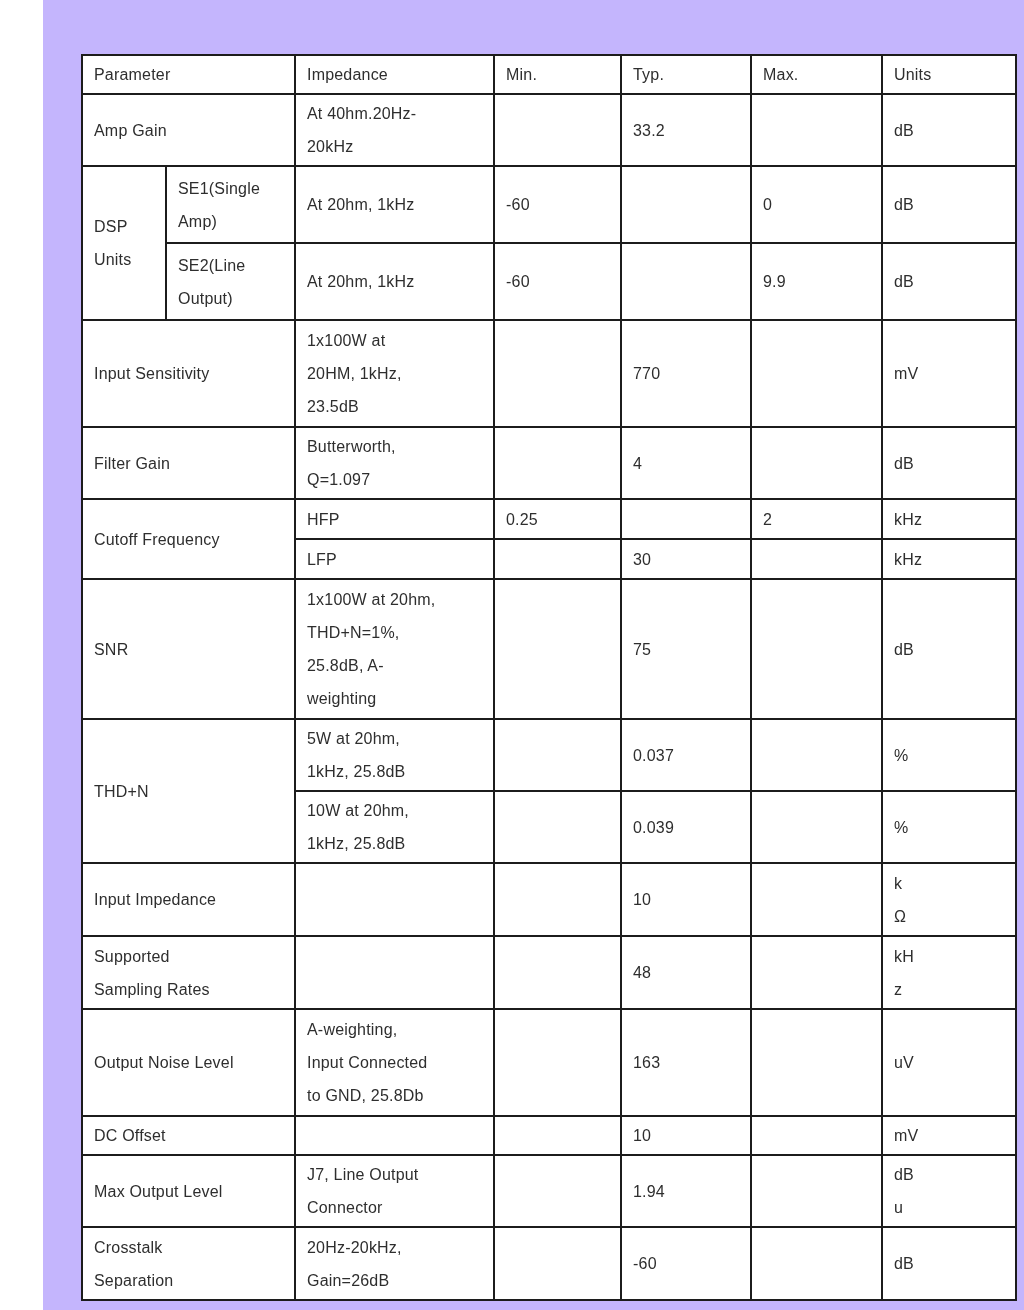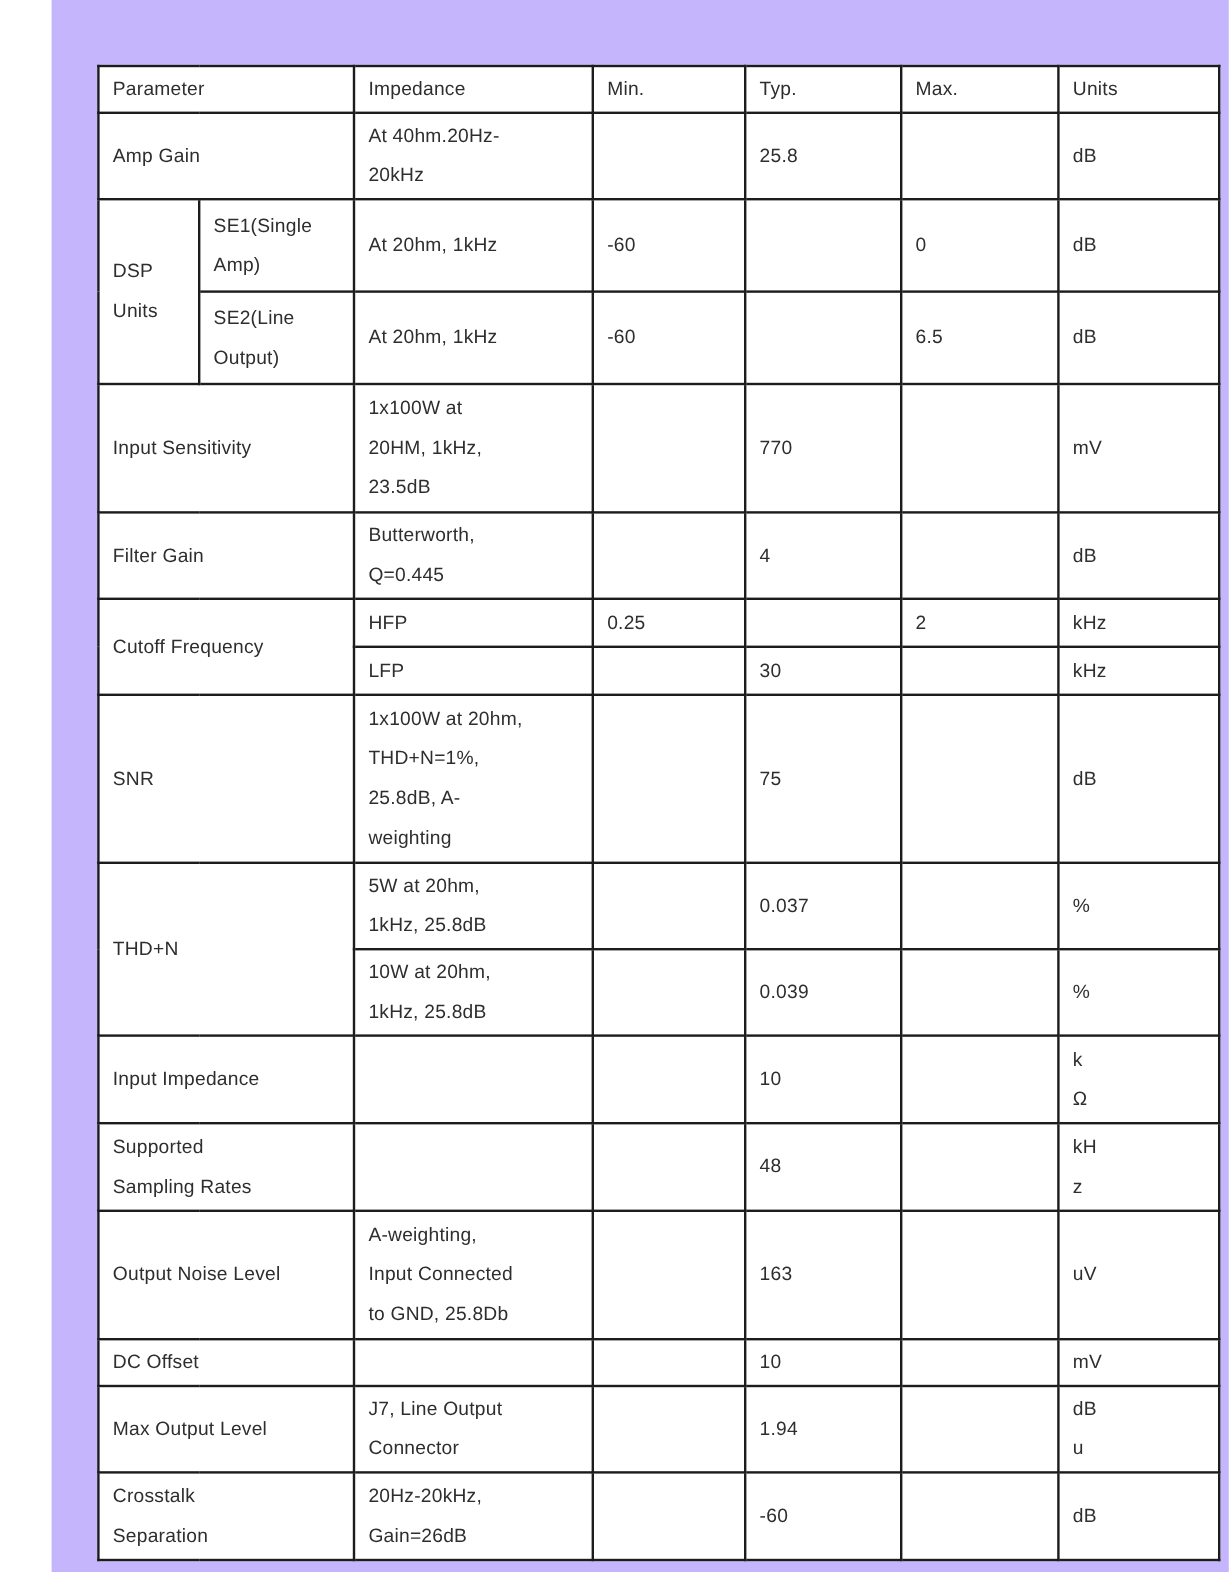--- a/index.html
+++ b/index.html
@@ -64,21 +64,21 @@
       <td>Typ.</td>
       <td>Max.</td>
       <td>Units</td>
     </tr>
 
     <tr style="height:70px">
       <td colspan="2">Amp Gain</td>
       <td>At 40hm.20Hz-
 20kHz</td>
       <td></td>
-      <td>25.8</td>
+      <td>33.2</td>
       <td></td>
       <td>dB</td>
     </tr>
 
     <tr style="height:77px">
       <td rowspan="2">DSP
 Units</td>
       <td>SE1(Single
 Amp)</td>
       <td>At 20hm, 1kHz</td>
@@ -87,39 +87,39 @@
       <td>0</td>
       <td>dB</td>
     </tr>
 
     <tr style="height:77px">
       <td>SE2(Line
 Output)</td>
       <td>At 20hm, 1kHz</td>
       <td>-60</td>
       <td></td>
-      <td>6.5</td>
+      <td>9.9</td>
       <td>dB</td>
     </tr>
 
     <tr style="height:107px">
       <td colspan="2">Input Sensitivity</td>
       <td>1x100W at
 20HM, 1kHz,
 23.5dB</td>
       <td></td>
       <td>770</td>
       <td></td>
       <td>mV</td>
     </tr>
 
     <tr style="height:72px">
       <td colspan="2">Filter Gain</td>
       <td>Butterworth,
-Q=0.445</td>
+Q=1.097</td>
       <td></td>
       <td>4</td>
       <td></td>
       <td>dB</td>
     </tr>
 
     <tr style="height:40px">
       <td colspan="2" rowspan="2">Cutoff Frequency</td>
       <td>HFP</td>
       <td>0.25</td>

